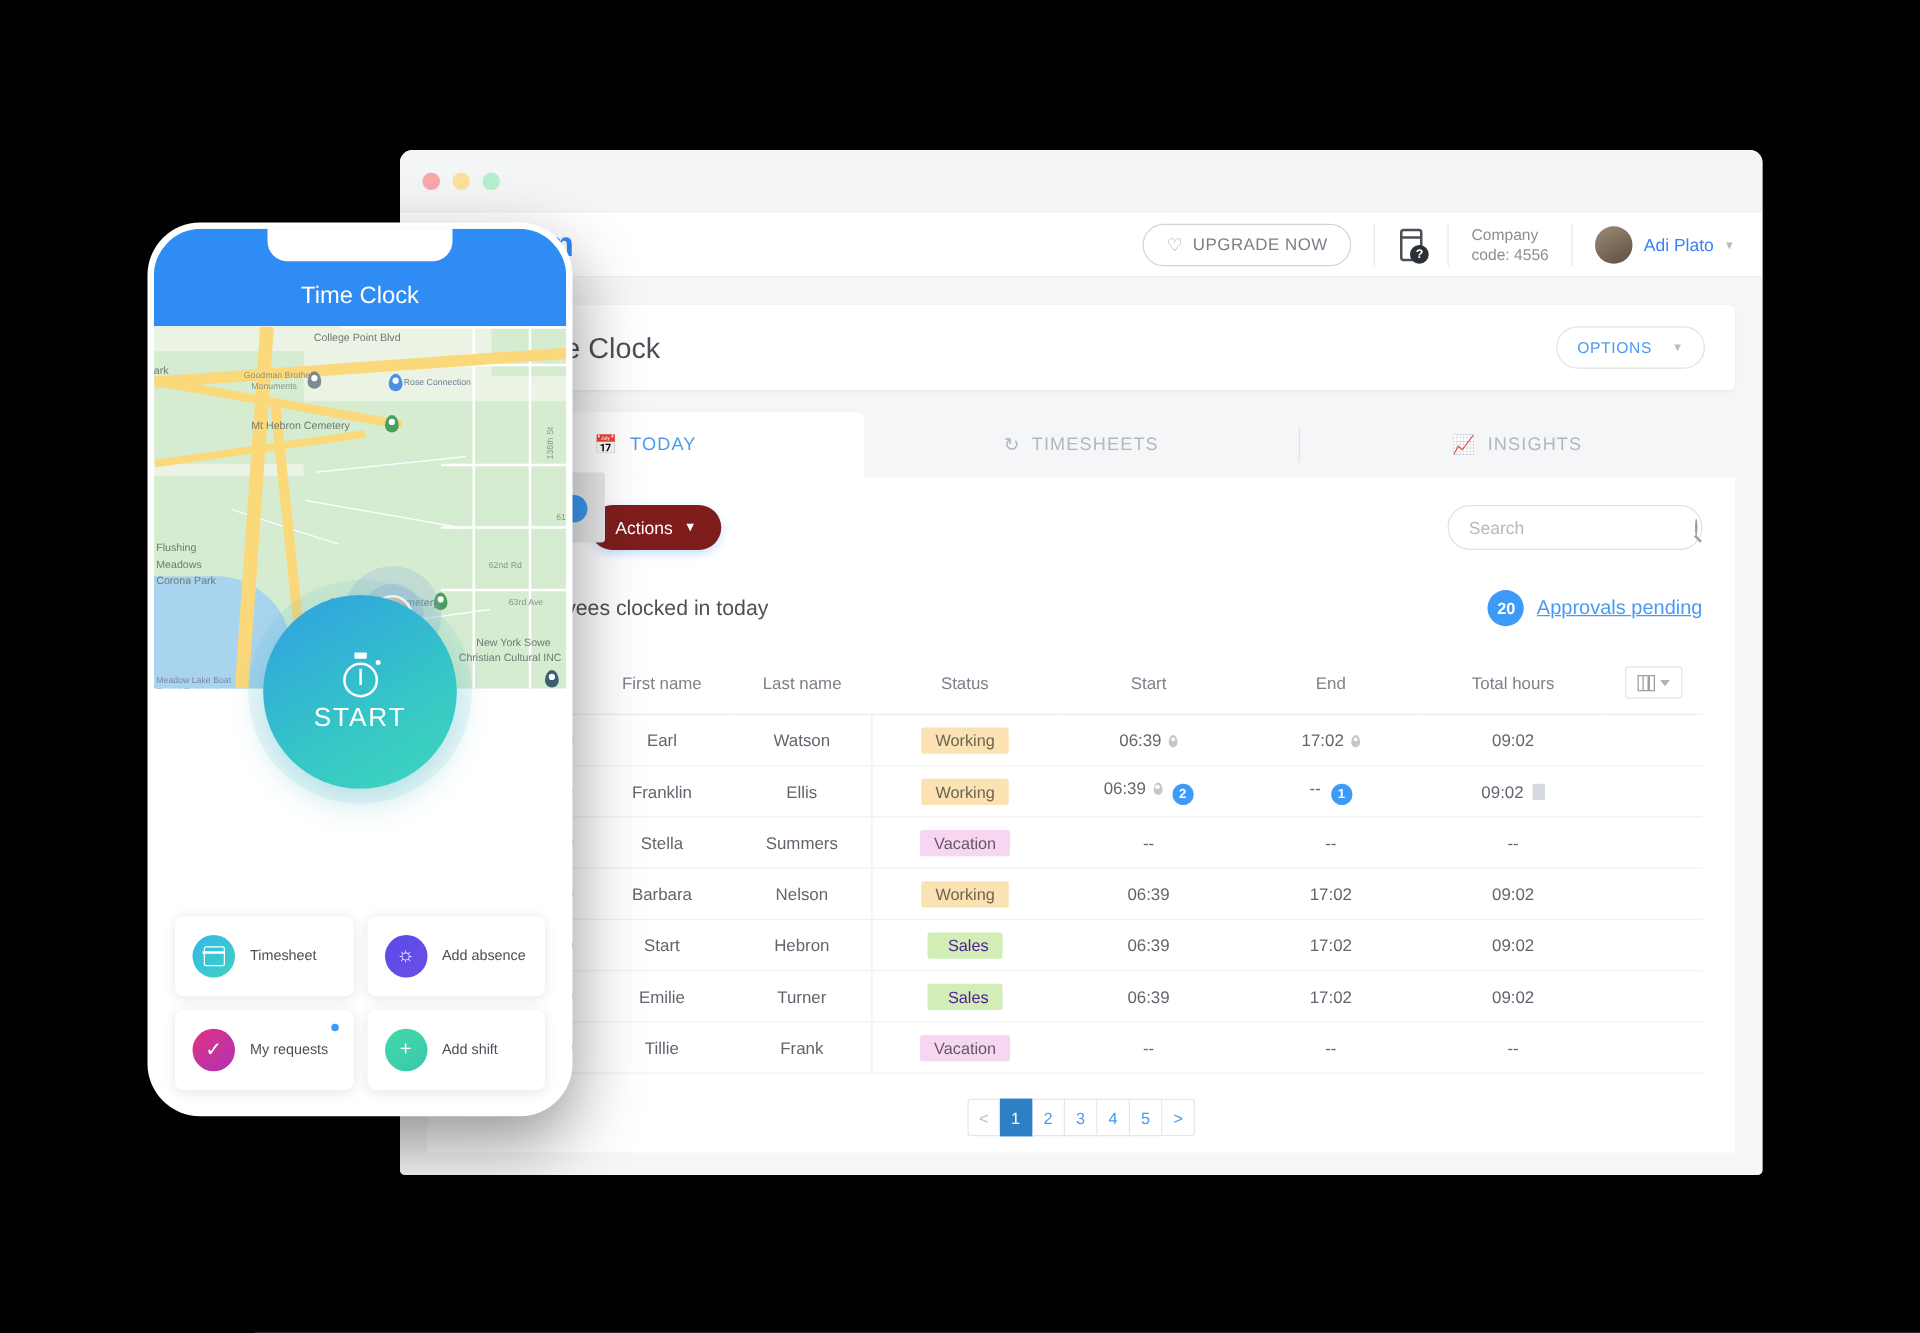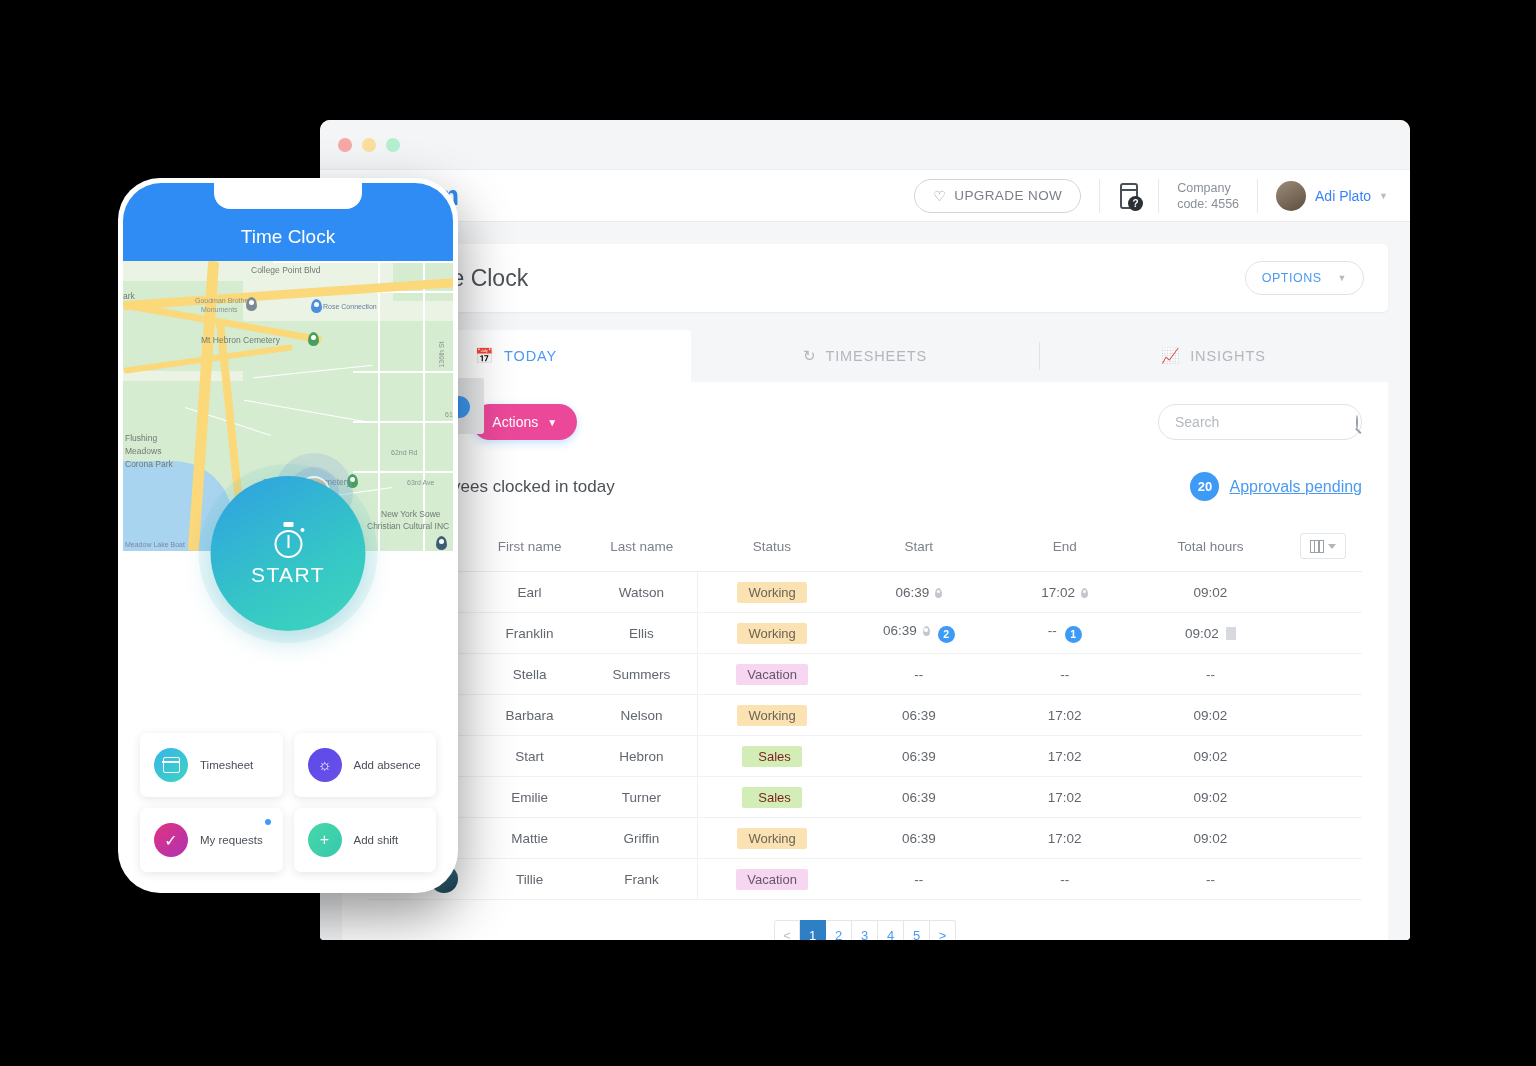--- a/index.html
+++ b/index.html
@@ -57,21 +57,21 @@
   .tab { flex:1; display:flex; align-items:center; justify-content:center; gap:9px;
          font-size:14.5px; letter-spacing:.9px; color:#b2b7be; position:relative; }
   .tab.active { background:#fff; color:#4a9af2; border-radius:4px 4px 0 0; }
   .tab .sep { position:absolute; left:0; top:12px; bottom:12px; width:1px; background:#dfe2e6; }
   .ticon { font-size:15px; }
 
   .panel { background:#fff; padding:22px 26px 0 26px; min-height:540px; }
   .toolbar { display:flex; align-items:center; }
   .filter-btn { border:1px solid #e2e5e9; border-radius:20px; height:36px; padding:0 20px;
                 display:flex; align-items:center; gap:9px; color:#6e737a; font-size:14px; background:#fff;}
-  .actions-btn { background:#ec4899; color:#fff; border-radius:20px; height:36px;
+  .actions-btn { background:#7f1d1d; color:#fff; border-radius:20px; height:36px;
                  padding:0 20px; display:flex; align-items:center; gap:9px;
                  font-size:14px; margin-left:14px; box-shadow:0 3px 8px rgba(61,155,247,.3); }
   .search-box { margin-left:auto; border:1px solid #dfe3e8; border-radius:20px; width:204px;
                 height:36px; display:flex; align-items:center; padding:0 16px; }
   .search-box input { border:0; outline:0; flex:1; font-size:14px; color:#6e737a;
                       font-family:inherit; background:transparent; }
   .search-box input::placeholder{color:#b4b9c0;}
   .mag { width:14px; height:14px; border:1.6px solid #9aa0a8; border-radius:50%; position:relative;}
   .mag:after{content:"";position:absolute;right:-5px;bottom:-4px;width:7px;height:1.6px;background:#9aa0a8;transform:rotate(45deg);}
 
@@ -105,21 +105,21 @@
   .av3{background:linear-gradient(140deg,#9fc07b,#5d7a46);}
   .av4{background:linear-gradient(140deg,#8fae6e,#4d6b3c);}
   .av5{background:linear-gradient(140deg,#5a5a5a,#161616);}
   .av6{background:linear-gradient(140deg,#b2a06a,#5c6b3a);}
   .av7{background:linear-gradient(140deg,#707070,#2a2a2a);}
   .av8{background:linear-gradient(140deg,#3f8a94,#1c3f52);}
 
   .pill { display:inline-block; padding:3px 11px; font-size:13px; border-radius:2px; }
   .pill.working { background:#fbe2b3; color:#6b6454; }
   .pill.vacation{ background:#f6d6f0; color:#65576a; }
-  .pill.sales   { background:#d2edb6; color:#7f1d1d;padding-left:16px; }
+  .pill.sales   { background:#d2edb6; color:#4c1d95;padding-left:16px; }
 
   .pin { display:inline-block; width:7px; height:10px; background:#c3c8ce; margin-left:6px;
          border-radius:50% 50% 50% 50%/60% 60% 40% 40%; vertical-align:-1px; position:relative;}
   .pin:after{content:"";position:absolute;left:1.6px;top:2px;width:3.6px;height:3.6px;border-radius:50%;background:#fff;}
   .cbadge { display:inline-block; width:17px; height:17px; border-radius:50%; background:#3d9bf7;
             color:#fff; font-size:10.5px; line-height:17px; margin-left:8px; vertical-align:-3px; font-weight:bold;}
   .doc { display:inline-block; width:10px; height:13px; background:#d6dade; margin-left:7px;
          vertical-align:-2px; border-radius:1px; }
   .colbtn { width:46px; height:26px; border:1px solid #e2e5e9; border-radius:3px; margin:0 auto;
             display:flex; align-items:center; justify-content:center; gap:4px; background:#fff;}
@@ -396,35 +396,20 @@
                 <td class="col-sta">06:39</td>
                 <td class="col-end">17:02</td>
                 <td class="col-th">09:02</td>
                 <td class="col-gear"></td>
               </tr>
               <tr>
                 <td class="col-chk">
                   <div class="chk hide"></div>
                 </td>
                 <td class="col-av">
-                  <div class="av av7"></div>
-                </td>
-                <td class="col-fn">Mattie</td>
-                <td class="col-ln">Griffin</td>
-                <td class="col-st leftsep"><span class="pill working">Working</span></td>
-                <td class="col-sta">06:39</td>
-                <td class="col-end">17:02</td>
-                <td class="col-th">09:02</td>
-                <td class="col-gear"></td>
-              </tr>
-              <tr>
-                <td class="col-chk">
-                  <div class="chk hide"></div>
-                </td>
-                <td class="col-av">
                   <div class="av av8"></div>
                 </td>
                 <td class="col-fn">Tillie</td>
                 <td class="col-ln">Frank</td>
                 <td class="col-st leftsep"><span class="pill vacation">Vacation</span></td>
                 <td class="col-sta">--</td>
                 <td class="col-end">--</td>
                 <td class="col-th">--</td>
                 <td class="col-gear"></td>
               </tr>

